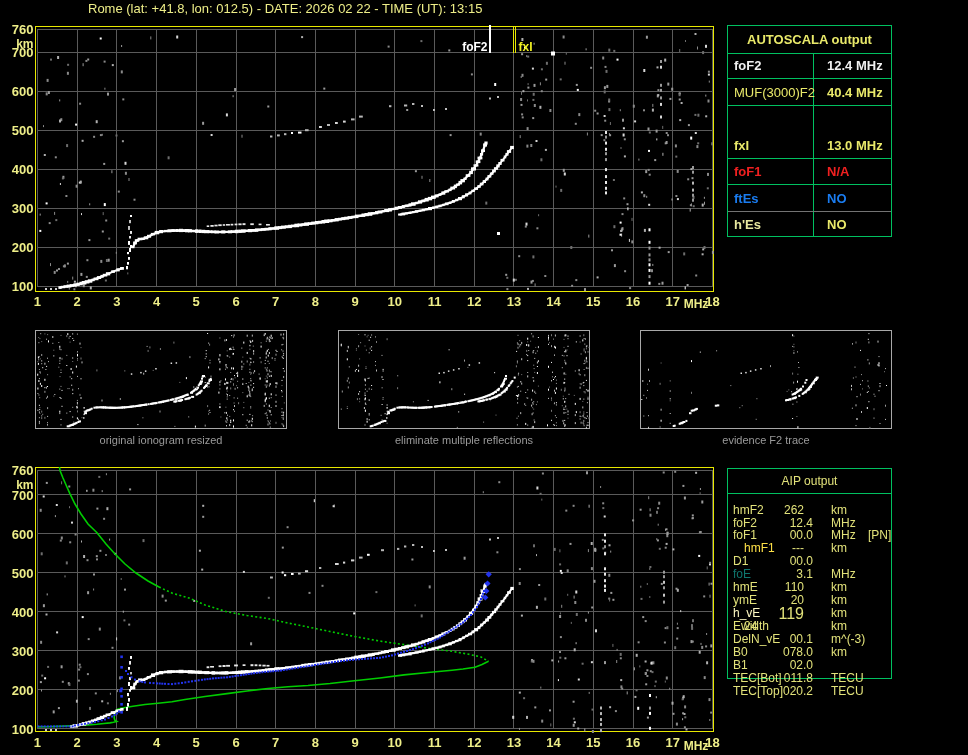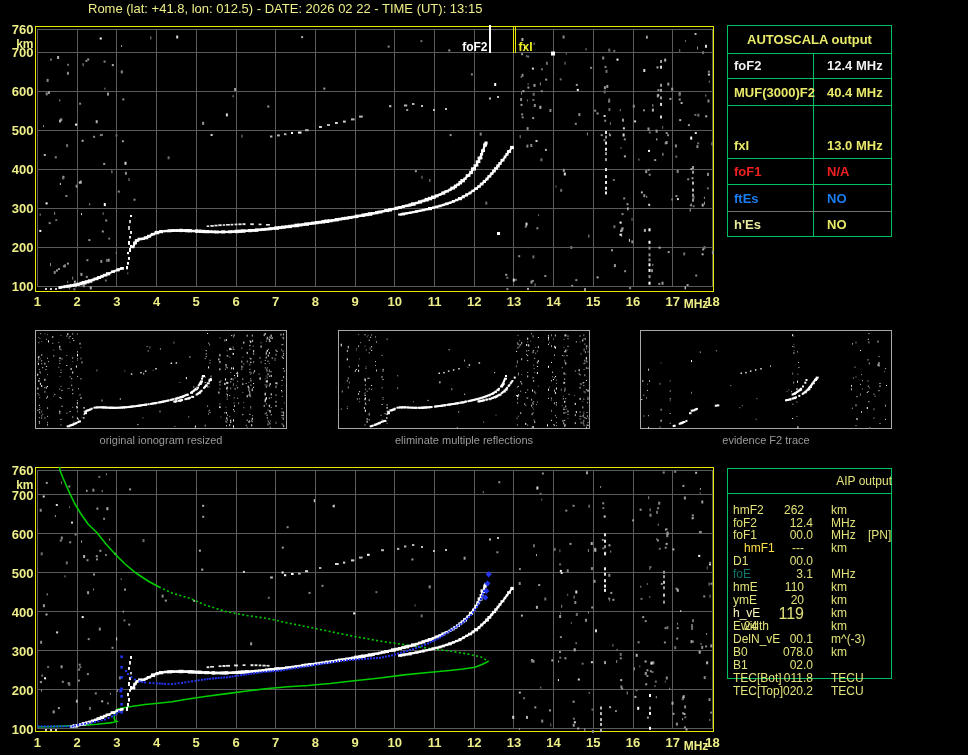--- a/index.html
+++ b/index.html
@@ -2811,42 +2811,42 @@
 </svg>
 <div style="position:absolute;left:88px;top:1px;font-size:13px;font-weight:normal;color:#eeee88;white-space:nowrap;">Rome (lat: +41.8, lon: 012.5) - DATE: 2026 02 22 - TIME (UT): 13:15</div>
 <div style="position:absolute;left:727px;top:25px;width:165px;height:212px;border:1px solid #00c060;box-sizing:border-box;">
       <div style="position:absolute;left:0;top:0;width:163px;height:27px;border-bottom:1px solid #00c060;color:#e9e96a;font-weight:bold;font-size:13px;text-align:center;line-height:28px;">AUTOSCALA output</div>
       <div style="position:absolute;left:85px;top:27px;width:1px;height:183px;background:#00c060;"></div>
       <div style="position:absolute;left:0;top:27px;width:163px;height:26px;border-bottom:1px solid #00c060;box-sizing:border-box;">
         <span style="position:absolute;left:6px;top:0;height:26px;line-height:26px;color:#f0f0f0;font-weight:bold;font-size:13px;white-space:nowrap;">foF2</span>
         <span style="position:absolute;left:99px;top:0;height:26px;line-height:26px;color:#f0f0f0;font-weight:bold;font-size:13px;white-space:nowrap;">12.4 MHz</span>
       </div>
       <div style="position:absolute;left:0;top:53px;width:163px;height:27px;border-bottom:1px solid #00c060;box-sizing:border-box;">
-        <span style="position:absolute;left:6px;top:0;height:27px;line-height:27px;color:#e9e96a;font-weight:bold;font-size:13px;white-space:nowrap;">MUF(3000)F2</span>
+        <span style="position:absolute;left:6px;top:0;height:27px;line-height:27px;color:#e9e96a;font-weight:normal;font-size:13px;white-space:nowrap;">MUF(3000)F2</span>
         <span style="position:absolute;left:99px;top:0;height:27px;line-height:27px;color:#e9e96a;font-weight:bold;font-size:13px;white-space:nowrap;">40.4 MHz</span>
       </div>
       <div style="position:absolute;left:0;top:106px;width:163px;height:27px;border-bottom:1px solid #00c060;box-sizing:border-box;">
         <span style="position:absolute;left:6px;top:0;height:27px;line-height:27px;color:#e9e96a;font-weight:bold;font-size:13px;white-space:nowrap;">fxI</span>
         <span style="position:absolute;left:99px;top:0;height:27px;line-height:27px;color:#e9e96a;font-weight:bold;font-size:13px;white-space:nowrap;">13.0 MHz</span>
       </div>
       <div style="position:absolute;left:0;top:133px;width:163px;height:26px;border-bottom:1px solid #00c060;box-sizing:border-box;">
         <span style="position:absolute;left:6px;top:0;height:26px;line-height:26px;color:#f02020;font-weight:bold;font-size:13px;white-space:nowrap;">foF1</span>
         <span style="position:absolute;left:99px;top:0;height:26px;line-height:26px;color:#f02020;font-weight:bold;font-size:13px;white-space:nowrap;">N/A</span>
       </div>
       <div style="position:absolute;left:0;top:159px;width:163px;height:27px;border-bottom:1px solid #737373;box-sizing:border-box;">
         <span style="position:absolute;left:6px;top:0;height:27px;line-height:27px;color:#1a7cf0;font-weight:bold;font-size:13px;white-space:nowrap;">ftEs</span>
         <span style="position:absolute;left:99px;top:0;height:27px;line-height:27px;color:#1a7cf0;font-weight:bold;font-size:13px;white-space:nowrap;">NO</span>
       </div>
       <div style="position:absolute;left:0;top:186px;width:163px;height:26px;box-sizing:border-box;">
         <span style="position:absolute;left:6px;top:0;height:26px;line-height:26px;color:#e8e8a0;font-weight:bold;font-size:13px;white-space:nowrap;">h'Es</span>
         <span style="position:absolute;left:99px;top:0;height:26px;line-height:26px;color:#e9e96a;font-weight:bold;font-size:13px;white-space:nowrap;">NO</span>
       </div>
     </div>
 <div style="position:absolute;left:727px;top:468px;width:165px;height:211px;border:1px solid #00c060;box-sizing:border-box;"></div>
-    <div style="position:absolute;left:727px;top:468px;width:165px;height:26px;border-bottom:1px solid #00c060;box-sizing:border-box;color:#e2e27a;font-size:12px;text-align:right;line-height:26px;">AIP output</div>
+    <div style="position:absolute;left:727px;top:468px;width:165px;height:26px;border-bottom:1px solid #00c060;box-sizing:border-box;color:#e2e27a;font-size:12px;text-align:center;line-height:26px;">AIP output</div>
     <div style="position:absolute;left:733px;top:503.5px;height:13px;line-height:13px;color:#e2e27a;font-size:12px;white-space:nowrap;">hmF2</div>
     <div style="position:absolute;left:744px;top:503.5px;width:60px;height:13px;line-height:13px;color:#e2e27a;font-size:12px;text-align:right;white-space:nowrap;">262</div>
     <div style="position:absolute;left:831px;top:503.5px;height:13px;line-height:13px;color:#e2e27a;font-size:12px;white-space:nowrap;">km</div>
     <div style="position:absolute;left:733px;top:516.5px;height:13px;line-height:13px;color:#e2e27a;font-size:12px;white-space:nowrap;">foF2</div>
     <div style="position:absolute;left:753px;top:516.5px;width:60px;height:13px;line-height:13px;color:#e2e27a;font-size:12px;text-align:right;white-space:nowrap;">12.4</div>
     <div style="position:absolute;left:831px;top:516.5px;height:13px;line-height:13px;color:#e2e27a;font-size:12px;white-space:nowrap;">MHz</div>
     <div style="position:absolute;left:733px;top:529.4px;height:13px;line-height:13px;color:#e2e27a;font-size:12px;white-space:nowrap;">foF1</div>
     <div style="position:absolute;left:753px;top:529.4px;width:60px;height:13px;line-height:13px;color:#e2e27a;font-size:12px;text-align:right;white-space:nowrap;">00.0</div>
     <div style="position:absolute;left:831px;top:529.4px;height:13px;line-height:13px;color:#e2e27a;font-size:12px;white-space:nowrap;">MHz</div>
     <div style="position:absolute;left:868px;top:529.4px;height:13px;line-height:13px;color:#e2e27a;font-size:12px;white-space:nowrap;">[PN]</div>

